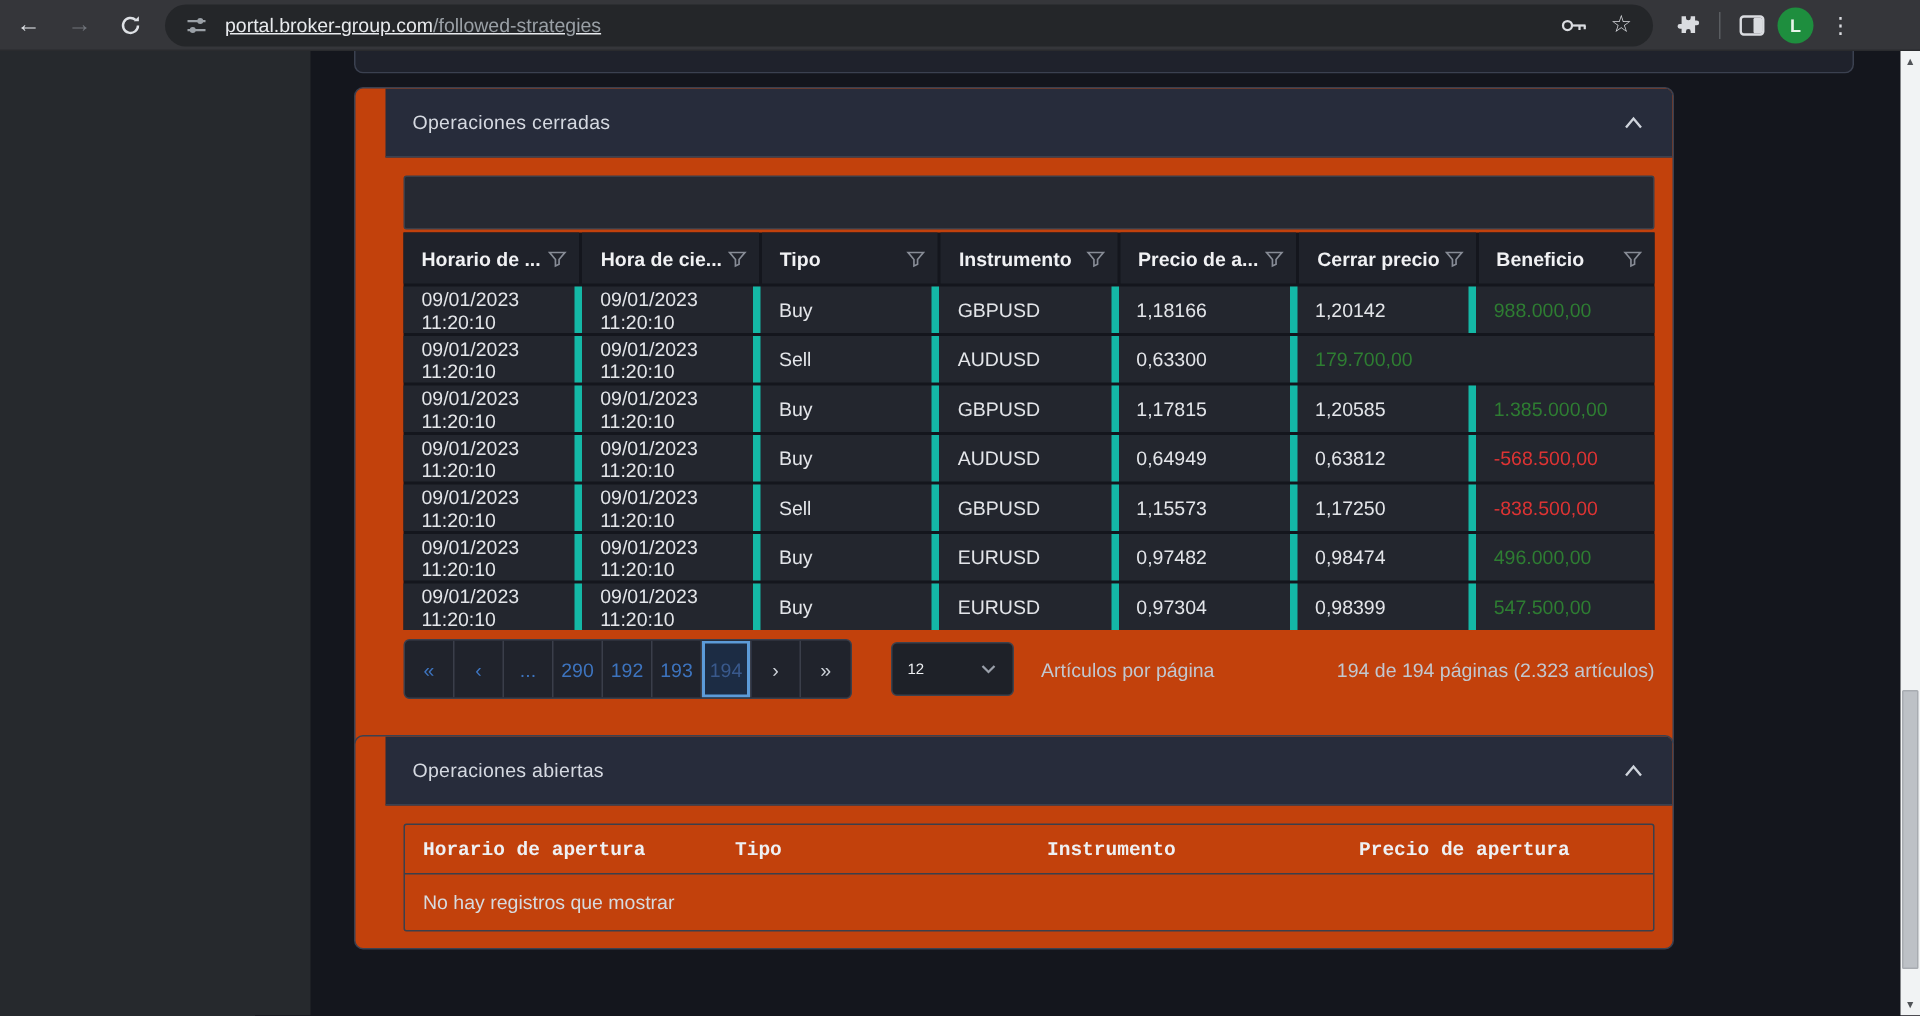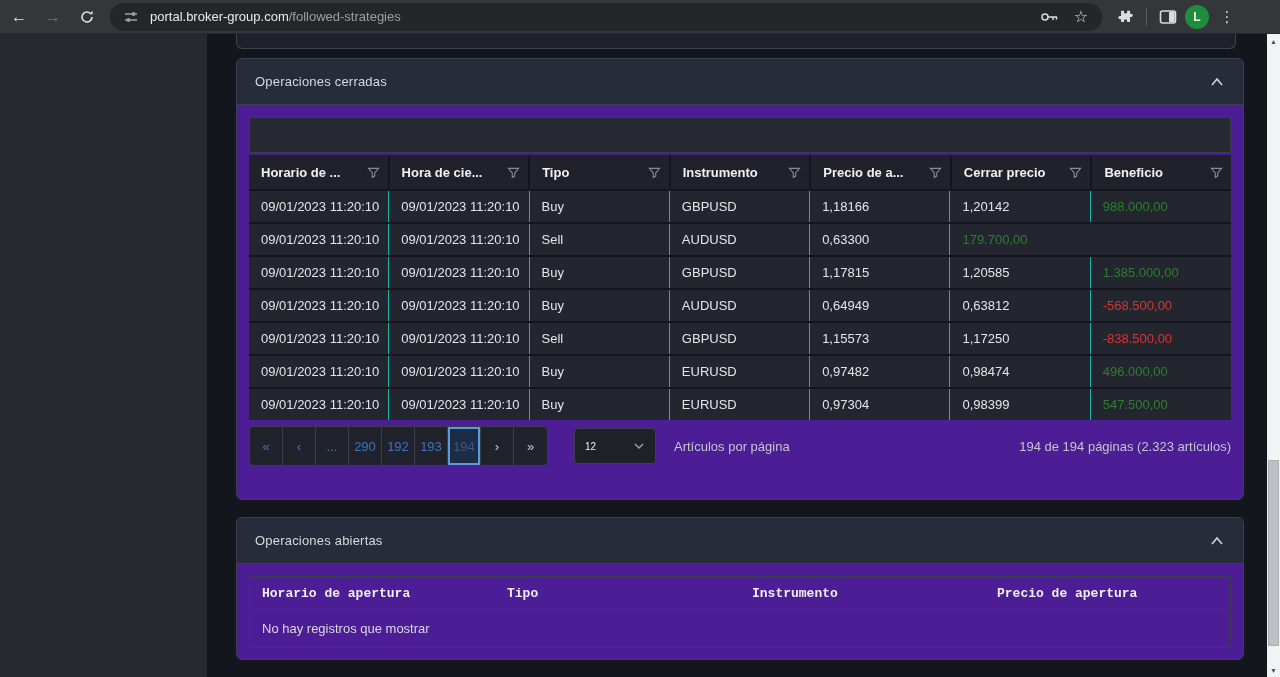--- a/index.html
+++ b/index.html
@@ -11,62 +11,62 @@
   
   .toolbar { position:absolute; left:0; top:0; width:1280px; height:34px;
              background:#35363a; display:flex; align-items:center; border-bottom:1px solid #2a2b2e; }
   .nav-btn { width:30px; height:28px; display:flex; align-items:center; justify-content:center;
              font-size:16px; color:#dee1e5; margin-left:4px; border-radius:50%; cursor:pointer; }
   .nav-btn.dim { color:#6f7379; }
   .nav-btn svg { display:block; }
   .omnibox { height:28px; flex:0 0 992px; margin-left:8px; background:#242629; border-radius:14px;
              display:flex; align-items:center; padding:0 10px; }
   .omni-icon { width:22px; height:22px; display:flex; align-items:center; justify-content:center; margin-right:8px; }
-  .url { font-size:13px; color:#e8eaed; white-space:nowrap; }
+  .url { font-size:13px; color:#e8eaed; white-space:nowrap;text-decoration:underline; }
   .url .path { color:#9aa0a6; }
   .omni-spacer { flex:1; }
   .omni-right { display:flex; align-items:center; gap:14px; margin-right:4px; }
   .tb-right { display:flex; align-items:center; margin-left:14px; gap:8px; }
   .tb-sep { width:1px; height:18px; background:#5a5d61; margin:0 4px; }
   .avatar { width:24px; height:24px; border-radius:50%; background:#1e8e3e; color:#e7f5ea;
             display:flex; align-items:center; justify-content:center; font-size:12px; font-weight:bold; }
   .dots { color:#dadce0; font-size:15px; letter-spacing:0; width:20px; text-align:center; }
   .star { color:#dadce0; font-size:16px; line-height:1; }
 
   
   .content { position:absolute; left:0; top:34px; width:1280px; height:643px; background:#14161d; }
   .side-panel { position:absolute; left:0; top:0; width:207px; height:643px; background:#26292d; }
 
   .remnant { position:absolute; left:236px; top:0; width:1000px; height:15px;
              background:#1f222c; border:1px solid #3b4150; border-top:none;
              border-radius:0 0 6px 6px; }
 
-  .card { position:absolute; left:236px; width:1008px; background:#4c1d95;
-          border:1px solid #3b4150; border-radius:6px; overflow:hidden; }
+  .card { position:absolute; left:236px; width:880px; background:#c2410c;
+          border:1px solid #3b4150; border-radius:6px; overflow:hidden;padding-left:20px; }
   .card-closed { top:24px; height:442px; }
-  .card-open   { top:483px; height:143px; }
+  .card-open   { top:456px; height:143px; }
   .card-header { height:46px; background:#272c3b; border-bottom:1px solid #3b4150;
                  display:flex; align-items:center; padding:0 18px; cursor:pointer; }
   .card-title { font-size:13px; color:#d5d9e1; letter-spacing:.2px; }
   .card-header .chev { margin-left:auto; }
   .card-body { padding:12px; }
 
   
   .grid-toolbar { height:36px; background:#262932; border:1px solid #3a3e49; border-radius:2px; margin-bottom:2px; }
 
   
   .tbl { background:#14161d; }
   .thead { display:grid; grid-template-columns:repeat(7,1fr); column-gap:2px; height:34px; }
   .th { background:#1f222a; display:flex; align-items:center; padding:0 8px 0 12px;
         font-size:13px; font-weight:bold; color:#f0f1f3;text-align:right; }
   .th .funnel { margin-left:auto; cursor:pointer; }
   .tbody { display:grid; row-gap:2px; margin-top:2px; }
   .trow { display:grid; grid-template-columns:repeat(7,1fr); height:31px; background:#23262e; }
   .td { display:flex; align-items:center; padding-left:12px; font-size:13px; color:#e3e5e9;
-        border-right:1px solid #14b8a6; }
+        border-right:5px solid #14b8a6; }
   .td:last-child { border-right:none; }
   .td.pos { color:#2e7d32; }
   .td.neg { color:#dd3333; }
 
   
   .pager { height:44px; display:flex; align-items:center; margin-top:4px; }
   .pg-group { display:flex; border:1px solid #3a3e4a; border-radius:4px; overflow:hidden; background:#20232c; }
   .pg-btn { width:33px; height:38px; display:flex; align-items:center; justify-content:center;
             font-size:13px; color:#3d74bf; border-right:1px solid #3a3e4a; cursor:pointer; }
   .pg-btn:last-child { border-right:none; }

